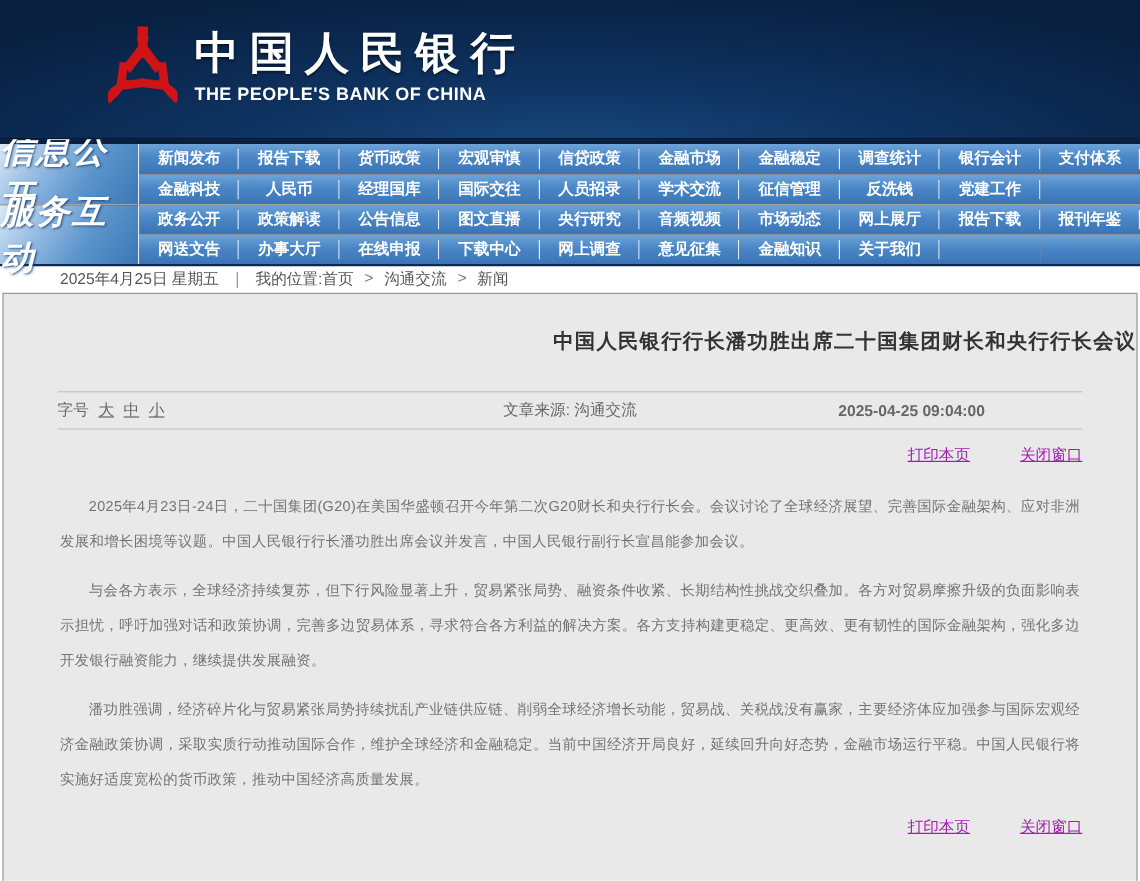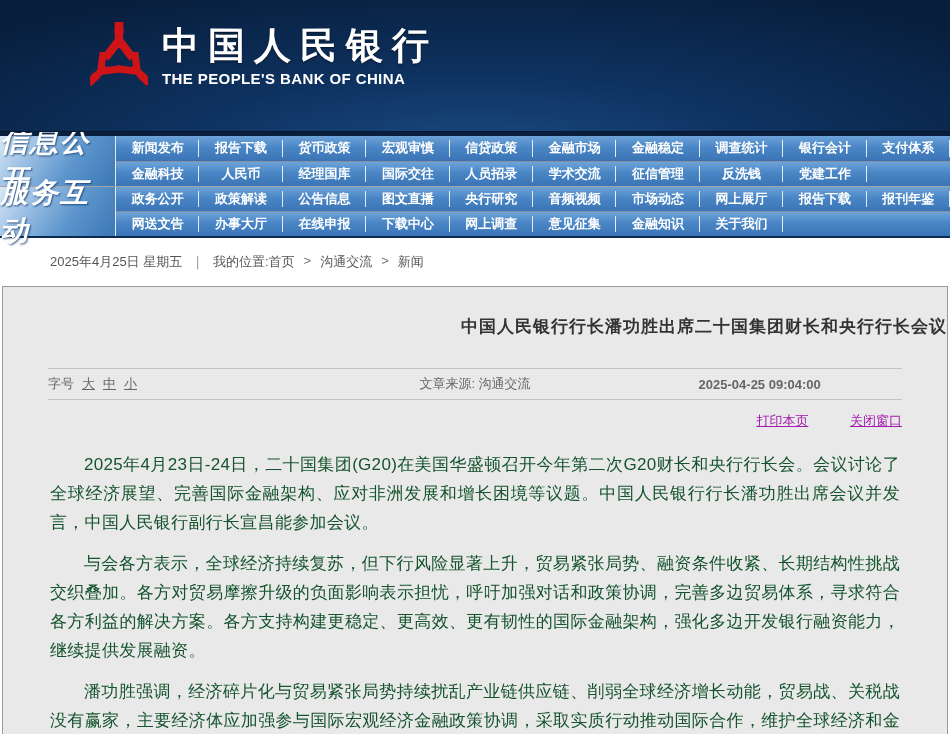--- a/index.html
+++ b/index.html
@@ -1,20 +1,20 @@
 <!DOCTYPE html>
 <html><head>
 <meta charset="utf-8">
 <style>
   * { margin:0; padding:0; box-sizing:border-box; }
   html,body { width:950px; height:734px; overflow:hidden; background:#fff;
     font-family:"Liberation Sans","DejaVu Sans",sans-serif; }
 
   
-  .header { position:relative; height:132px;
+  .header { position:relative; height:116px;
     background:radial-gradient(ellipse 70% 130% at 50% 115%, #1a4a80 0%, #0e3260 45%, #081f3e 100%);
     border-bottom:1px solid #06182f;padding-left:40px; }
   .logo-wrap { position:absolute; left:90px; top:22px; display:flex; align-items:center; }
   .logo-emblem { width:58px; height:68px; }
   .logo-text { margin-left:14px; color:#fff; }
   .logo-cn { font-family:"Liberation Serif","DejaVu Serif",serif; font-weight:bold;
     font-size:37px; letter-spacing:9px; line-height:1.15; white-space:nowrap;
     text-shadow:0 1px 2px rgba(0,0,0,.5); }
   .logo-en { font-size:15px; font-weight:bold; letter-spacing:.4px; margin-top:2px;
     white-space:nowrap; }
@@ -32,42 +32,42 @@
     grid-template-rows:1fr 1fr; row-gap:1px; background:rgba(255,255,255,.5);
     border-left:1px solid rgba(255,255,255,.8); }
   .menu-cell { position:relative; display:flex; align-items:center; justify-content:center;
     color:#fff; font-weight:bold; font-size:13px; white-space:nowrap;
     background:linear-gradient(180deg,#6da3d8 0%,#4a86c6 45%,#3a74b6 100%); }
   .menu-cell.filled { cursor:pointer; }
   .menu-cell.filled::after { content:""; position:absolute; right:0; top:4px; bottom:4px;
     width:1px; background:rgba(255,255,255,.85); }
 
   
-  .breadcrumb { height:48px; display:flex; align-items:center; background:#fff;
+  .breadcrumb { height:22px; display:flex; align-items:center; background:#fff;
     padding-left:50px; font-size:13px; color:#555; }
   .breadcrumb span, .breadcrumb a { margin-right:9px; }
   .bc-link { color:#555; text-decoration:none; cursor:pointer; }
   .bc-sep { color:#777; }
 
   
   .card { margin:0 2px; border:1px solid #9a9a9a; background:#e9e9e9; height:500px; }
   .article-title { padding-top:28px; text-align:right; font-size:17px; font-weight:bold;
     color:#333; letter-spacing:1px; }
   .divider { margin:0 45px; border:none; border-top:1px solid #c3c3c3; height:0; }
   .divider.top { margin-top:30px; }
   .meta-row { display:flex; align-items:center; margin:0 45px; height:30px;
     font-size:13px; color:#666; }
   .meta-left { flex:1; display:flex; align-items:center; gap:8px; }
   .meta-center { flex:1; text-align:center; }
   .meta-right { flex:1; text-align:center;font-weight:bold; }
   .fs-link { color:#666; text-decoration:underline; cursor:pointer; }
   .print-row { text-align:right; margin:12px 45px 0; font-size:13px; }
   .print-row a { color:#a21caf; text-decoration:underline; cursor:pointer; margin-left:38px; }
   .article-body { margin:20px 47px 0; }
-  .article-body p { font-size:17px; line-height:29px; color:#14532d; text-indent:2em;
+  .article-body p { font-size:12px; line-height:29px; color:#737373; text-indent:2em;
     text-align:justify; margin-bottom:12px; letter-spacing:.3px; }
   .print-row.bottom { margin-top:16px; }
 </style>
 </head>
 <body>
 
 <div class="header">
   <div class="logo-wrap">
     <svg class="logo-emblem" viewBox="0 0 60 70" xmlns="http://www.w3.org/2000/svg">
       <g fill="#cf1418">

